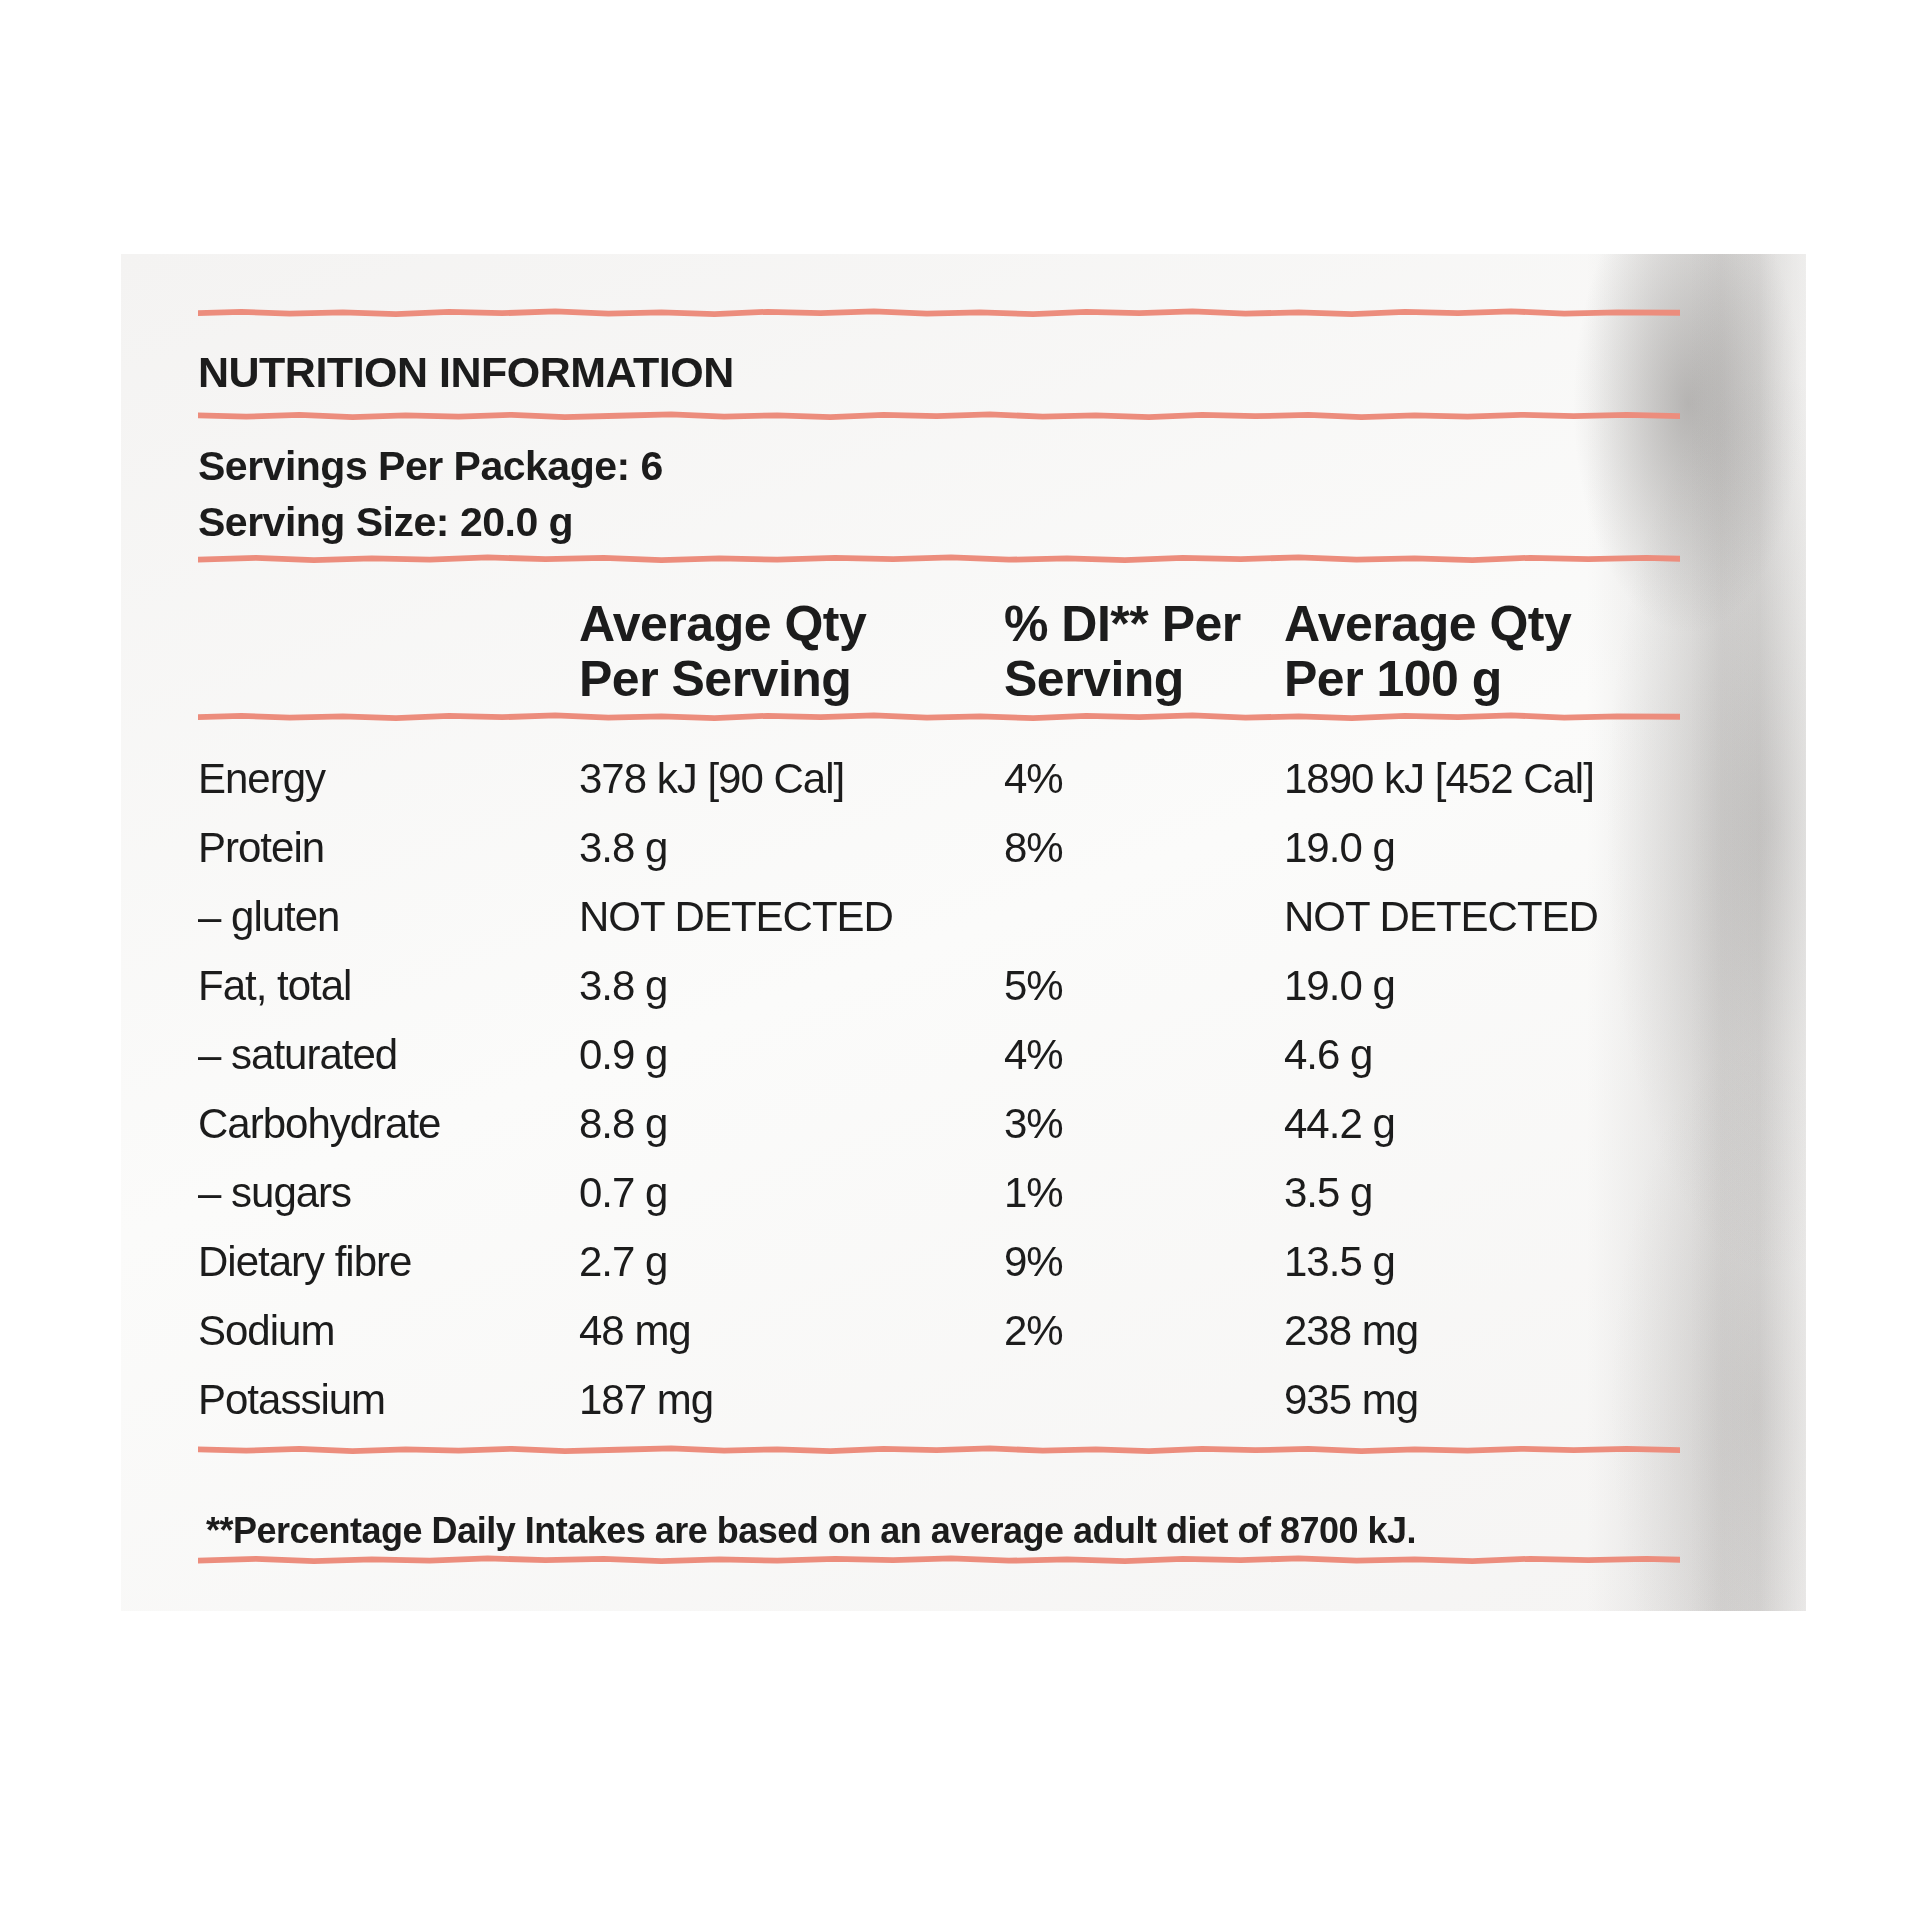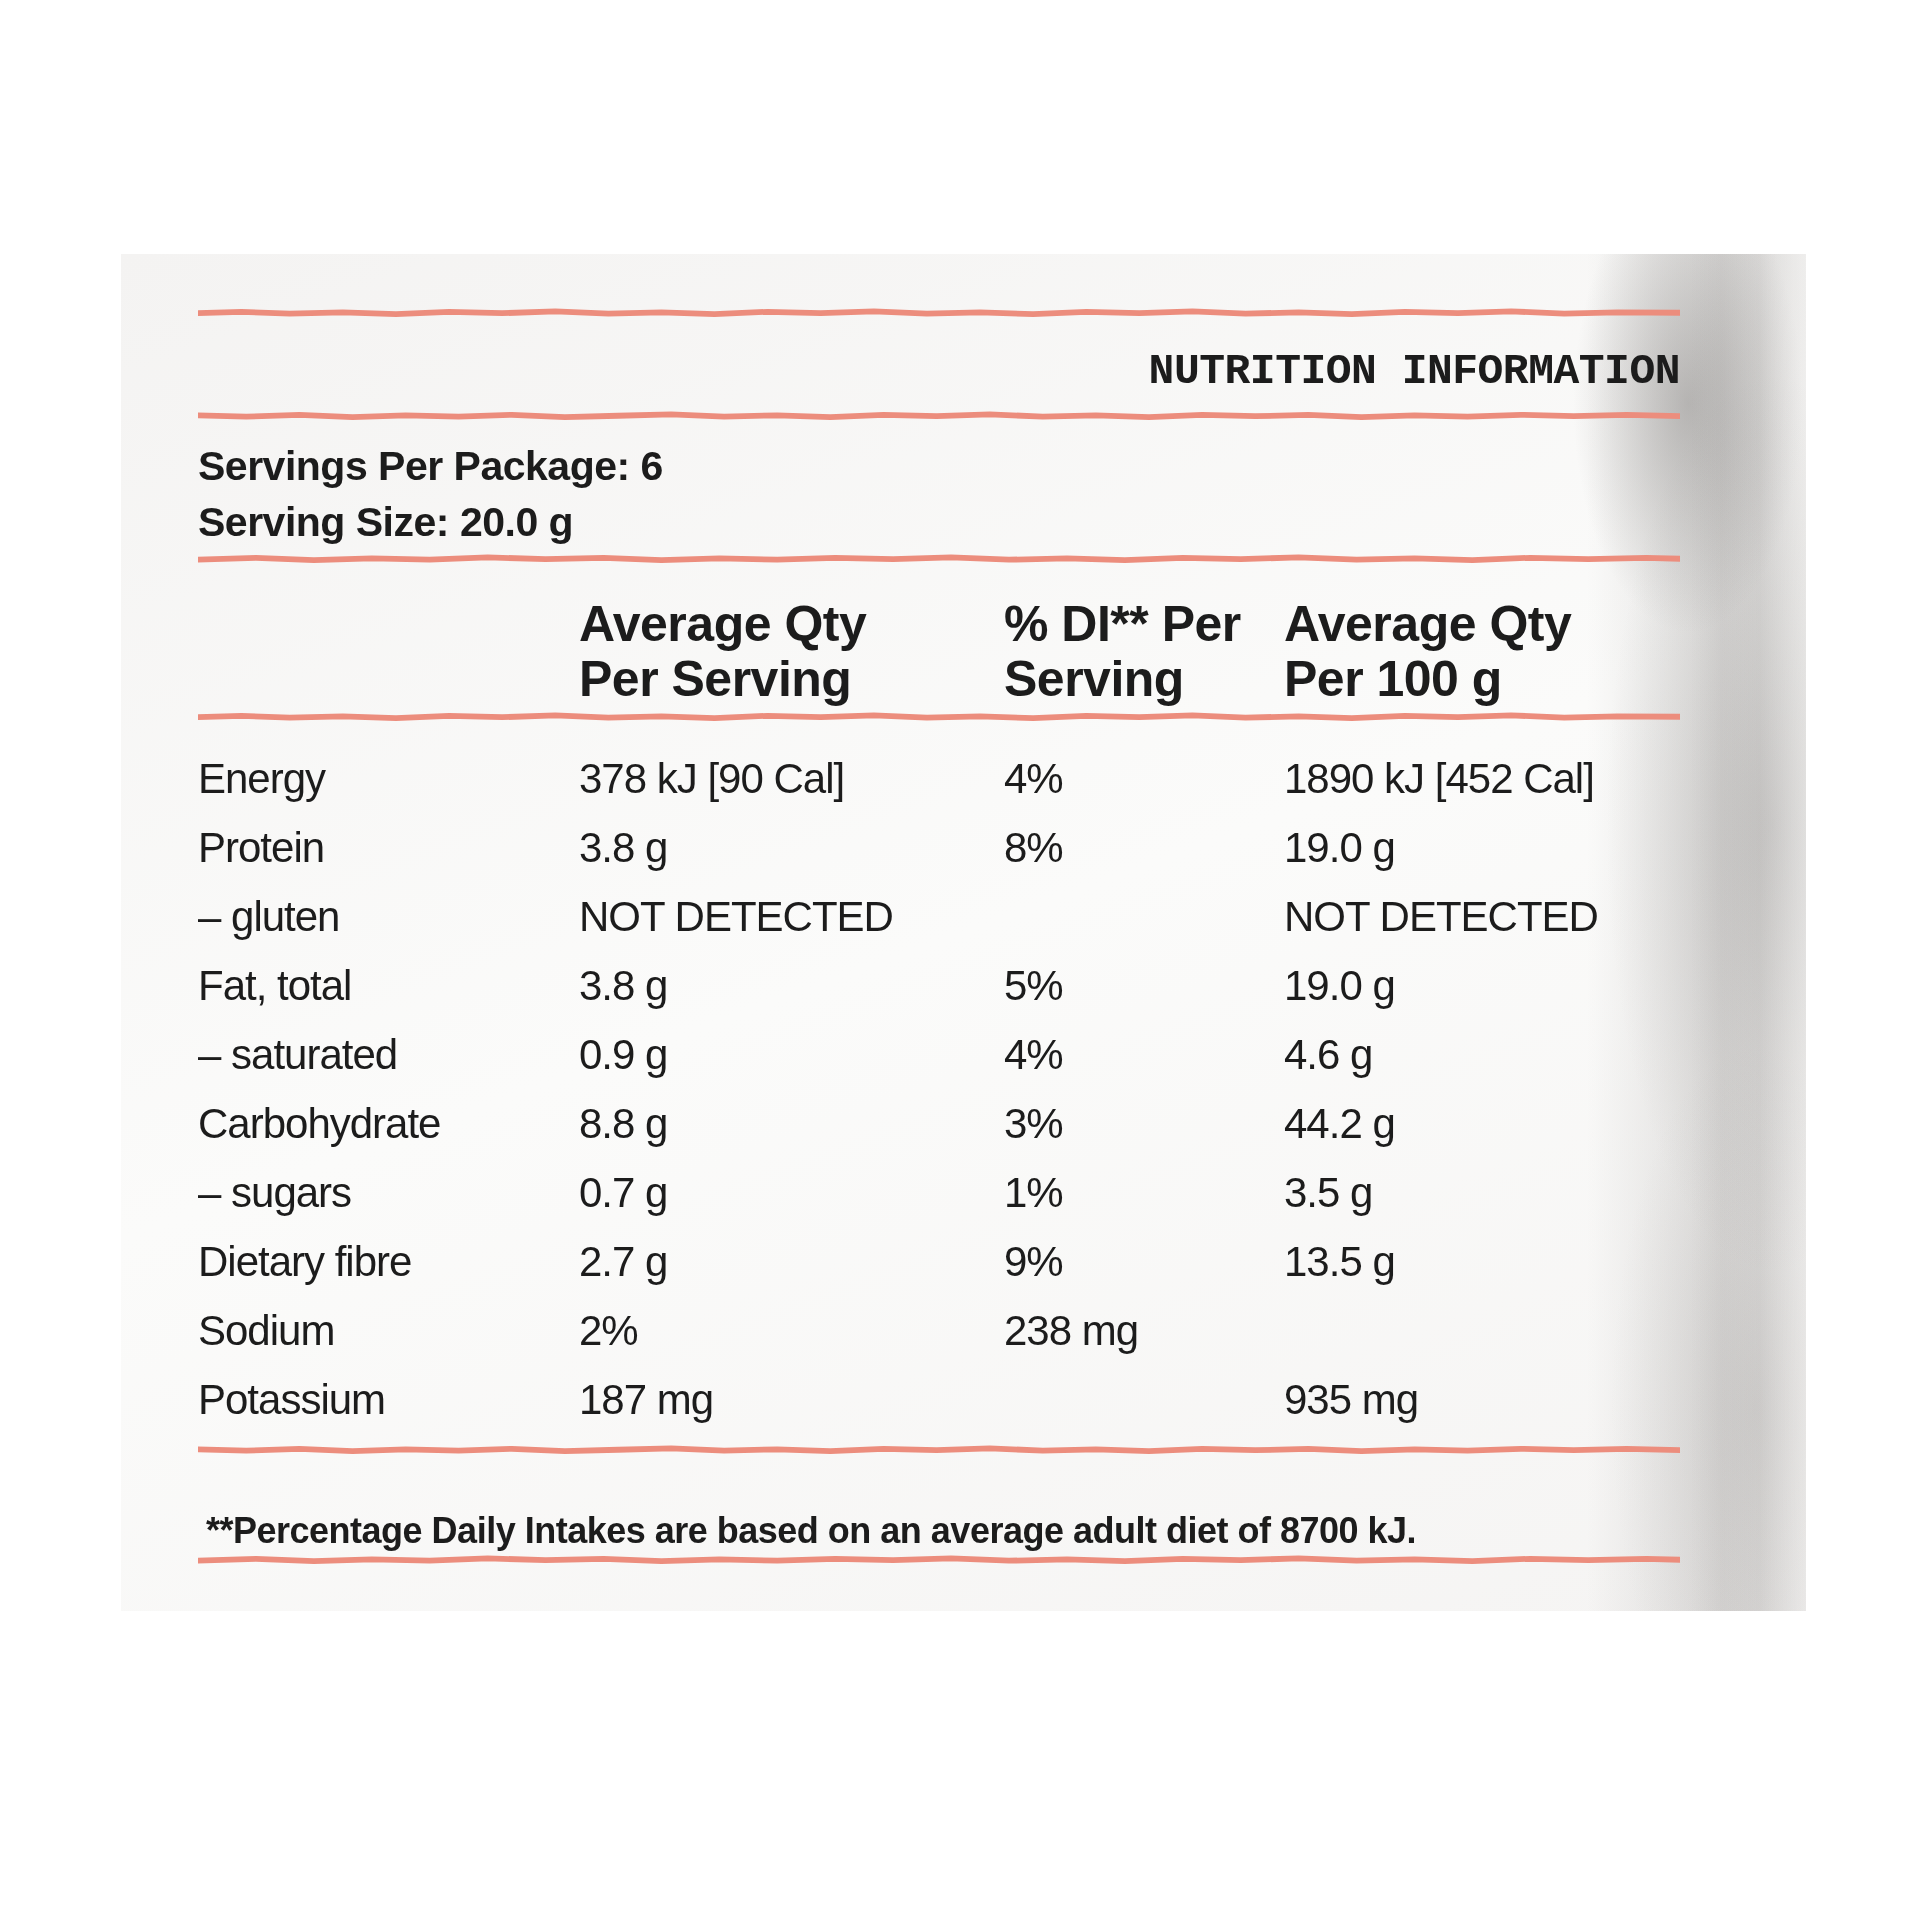--- a/index.html
+++ b/index.html
@@ -36,22 +36,22 @@
   
   .rule{
     position:absolute;
     left:198px; width:1482px; height:13.5px;
   }
   .rule svg{display:block;width:100%;height:100%;}
   .rule path{stroke:var(--rule);stroke-width:6;fill:none;stroke-linecap:round;stroke-linejoin:round;}
   
   .title{
     position:absolute; left:198px; top:348px; width:1482px;
-    text-align:right;
-    font-size:43px; font-weight:700; letter-spacing:-0.5px; line-height:48px;font-family:Liberation Mono, monospace;
+    text-align:left;
+    font-size:43px; font-weight:700; letter-spacing:-0.5px; line-height:48px;
   }
   .serv-line{
     position:absolute; left:198px; width:1255px;
     font-size:41px; font-weight:700; letter-spacing:-0.5px; line-height:50px;
     white-space:nowrap;
   }
   .serv-1{top:441px;}
   .serv-2{top:497px;}
   .col-head{
     position:absolute; top:597px;
@@ -198,20 +198,21 @@
 
   <div class="row">
     <div class="cell">Dietary fibre</div>
     <div class="cell">2.7 g</div>
     <div class="cell">9%</div>
     <div class="cell">13.5 g</div>
   </div>
 
   <div class="row">
     <div class="cell">Sodium</div>
+    <div class="cell">48 mg</div>
     <div class="cell">2%</div>
     <div class="cell">238 mg</div>
   </div>
 
   <div class="row">
     <div class="cell">Potassium</div>
     <div class="cell">187 mg</div>
     <div class="cell"></div>
     <div class="cell">935 mg</div>
   </div>

